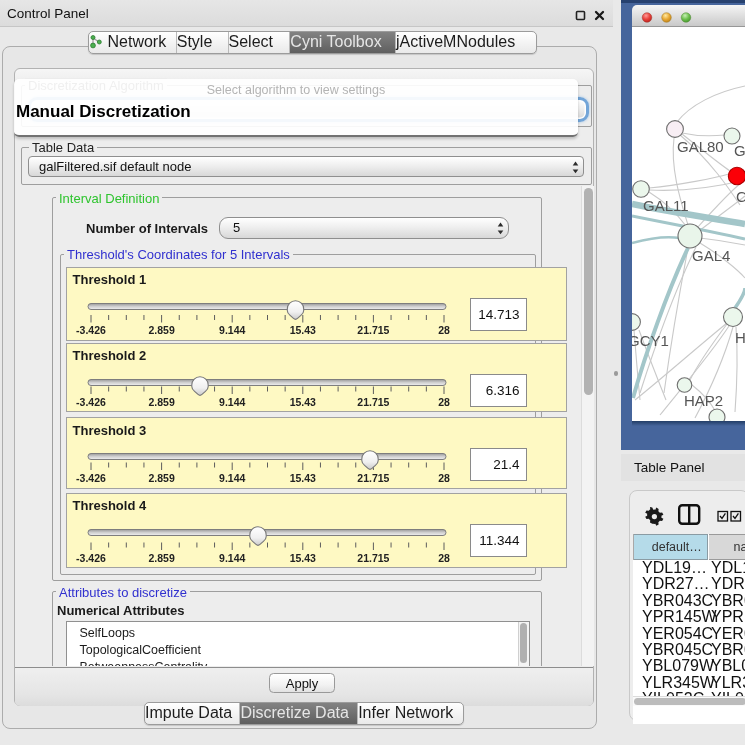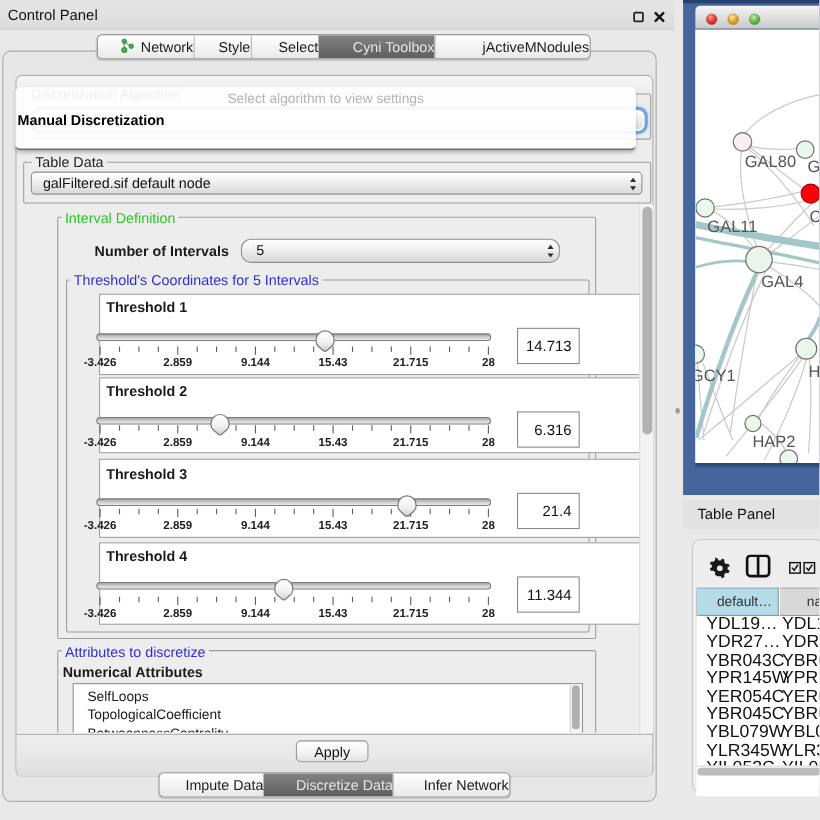--- a/index.html
+++ b/index.html
@@ -5,26 +5,26 @@
 
 #titlebar { position:absolute; left:0; top:0; width:613px; height:27px; background:linear-gradient(#e6e6e6,#dcdcdc); border-bottom:1px solid #c6c6c6;padding-left:21px; }
 #titlebar .t { position:absolute; left:7px; top:6px; font-size:13.5px; color:#111; }
 #panelA { position:absolute; left:2px; top:46px; width:595px; height:683px; border:1px solid #acacac; border-radius:8px; background:#e7e7e7; }
 #panelB { position:absolute; left:14px; top:68px; width:580px; height:638px; border:1px solid #b2b2b2; border-radius:6px; background:linear-gradient(#f6f6f6,#ededed 14px); overflow:hidden; }
 #viewport { position:absolute; left:0px; top:0px; width:578px; height:598px; overflow:hidden; }
 .group { position:absolute; border:1px solid #9e9e9e; border-radius:2px; }
 .gtitle { position:absolute; font-size:13px; background:#ededed; padding:0 3px; white-space:nowrap; }
 .blbl { position:absolute; font-weight:bold; font-size:13px; color:#1a1a1a; white-space:nowrap; }
 .combo { position:absolute; background:linear-gradient(#ffffff,#efefef 45%,#d8d8d8); border:1px solid #8f8f8f; border-radius:4px; font-size:13px; color:#111; }
-.tbox { position:absolute; left:65.5px; width:501px; border:1px solid #a2a2a2; background:#ffffff;margin-left:24px; }
+.tbox { position:absolute; left:65.5px; width:501px; border:1px solid #a2a2a2; background:#fef9c3; }
 .tlbl { position:absolute; left:6px; top:4.5px; font-weight:bold; font-size:13px; color:#1a1a1a; }
 .ticklab { position:absolute; width:60px; text-align:center; font-size:10.5px; font-weight:bold; color:#222; }
 .vbox { position:absolute; left:469.5px; width:57px; height:33px; background:#fff; border:1px solid #8a8a8a; font-size:13.5px; color:#111; text-align:right; padding-right:6px; line-height:31px; }
 .seg { position:absolute; display:flex; background:linear-gradient(#ffffff,#e9e9e9); border:1px solid #9b9b9b; border-radius:5px; overflow:hidden; box-shadow:0 1px 1px rgba(0,0,0,0.15); }
-.seg span { font-size:13px; color:#1c1c1c; display:flex; align-items:center; justify-content:flex-end; border-right:1px solid #b9b9b9; }
+.seg span { font-size:16px; color:#1c1c1c; display:flex; align-items:center; justify-content:flex-start; border-right:1px solid #b9b9b9; }
 .seg span:last-child { border-right:none; }
 .seg .sel { background:linear-gradient(#828282,#5f5f5f); color:#e6e6e6; }
 
 #popup { position:absolute; left:14px; top:79px; width:564px; height:58px; background:rgba(255,255,255,0.92); border-radius:5px; border-bottom:2px solid #727272; box-shadow:0 2px 3px rgba(0,0,0,0.2); z-index:30;padding-left:16px; }
 
 #netwin { position:absolute; left:621px; top:0; width:124px; height:450px; background:#46659c; }
 #nettitle { position:absolute; left:632px; top:5px; width:113px; height:22px; background:linear-gradient(#f5f5f5,#c9c9c9); border-top-left-radius:5px; border-bottom:1px solid #979797; }
 #netcanvas { position:absolute; left:632px; top:27px; width:113px; height:394px; background:#fff; overflow:hidden; }
 #tpbar { position:absolute; left:621px; top:454px; width:124px; height:27px; background:#e2e2e2; }
 #tpbox { position:absolute; left:629px; top:490px; width:120px; height:231px; background:#ededed; border:1px solid #c9c9c9; border-radius:8px; }
@@ -156,21 +156,21 @@
 </div>
 
 <div class="seg" style="left:144px;top:702px;height:22.5px;width:319.5px">
   <span style="width:96px">Impute Data</span>
   <span class="sel" style="width:118.5px">Discretize Data</span>
   <span style="width:105px">Infer Network</span>
 </div>
 
 <div id="popup">
   <div style="position:absolute;left:0;top:4px;width:564px;text-align:center;font-size:12.5px;color:#b4b4b4">Select algorithm to view settings</div>
-  <div style="position:absolute;left:2px;top:23px;font-size:13px;font-weight:bold;color:#000">Manual Discretization</div>
+  <div style="position:absolute;left:2px;top:23px;font-size:17px;font-weight:bold;color:#000">Manual Discretization</div>
 </div>
 
 <div id="netwin"></div>
 <div style="position:absolute;left:621px;top:0;width:124px;height:2.5px;background:#27416f"></div>
 <div id="nettitle">
   <svg style="position:absolute;left:0px;top:6.5px" width="80" height="11" viewBox="0 0 80 11">
     <defs>
       <radialGradient id="rg" cx="0.4" cy="0.3" r="0.8">
           <stop offset="0" stop-color="#ff9a96"></stop>
           <stop offset="0.5" stop-color="#e8403a"></stop>

